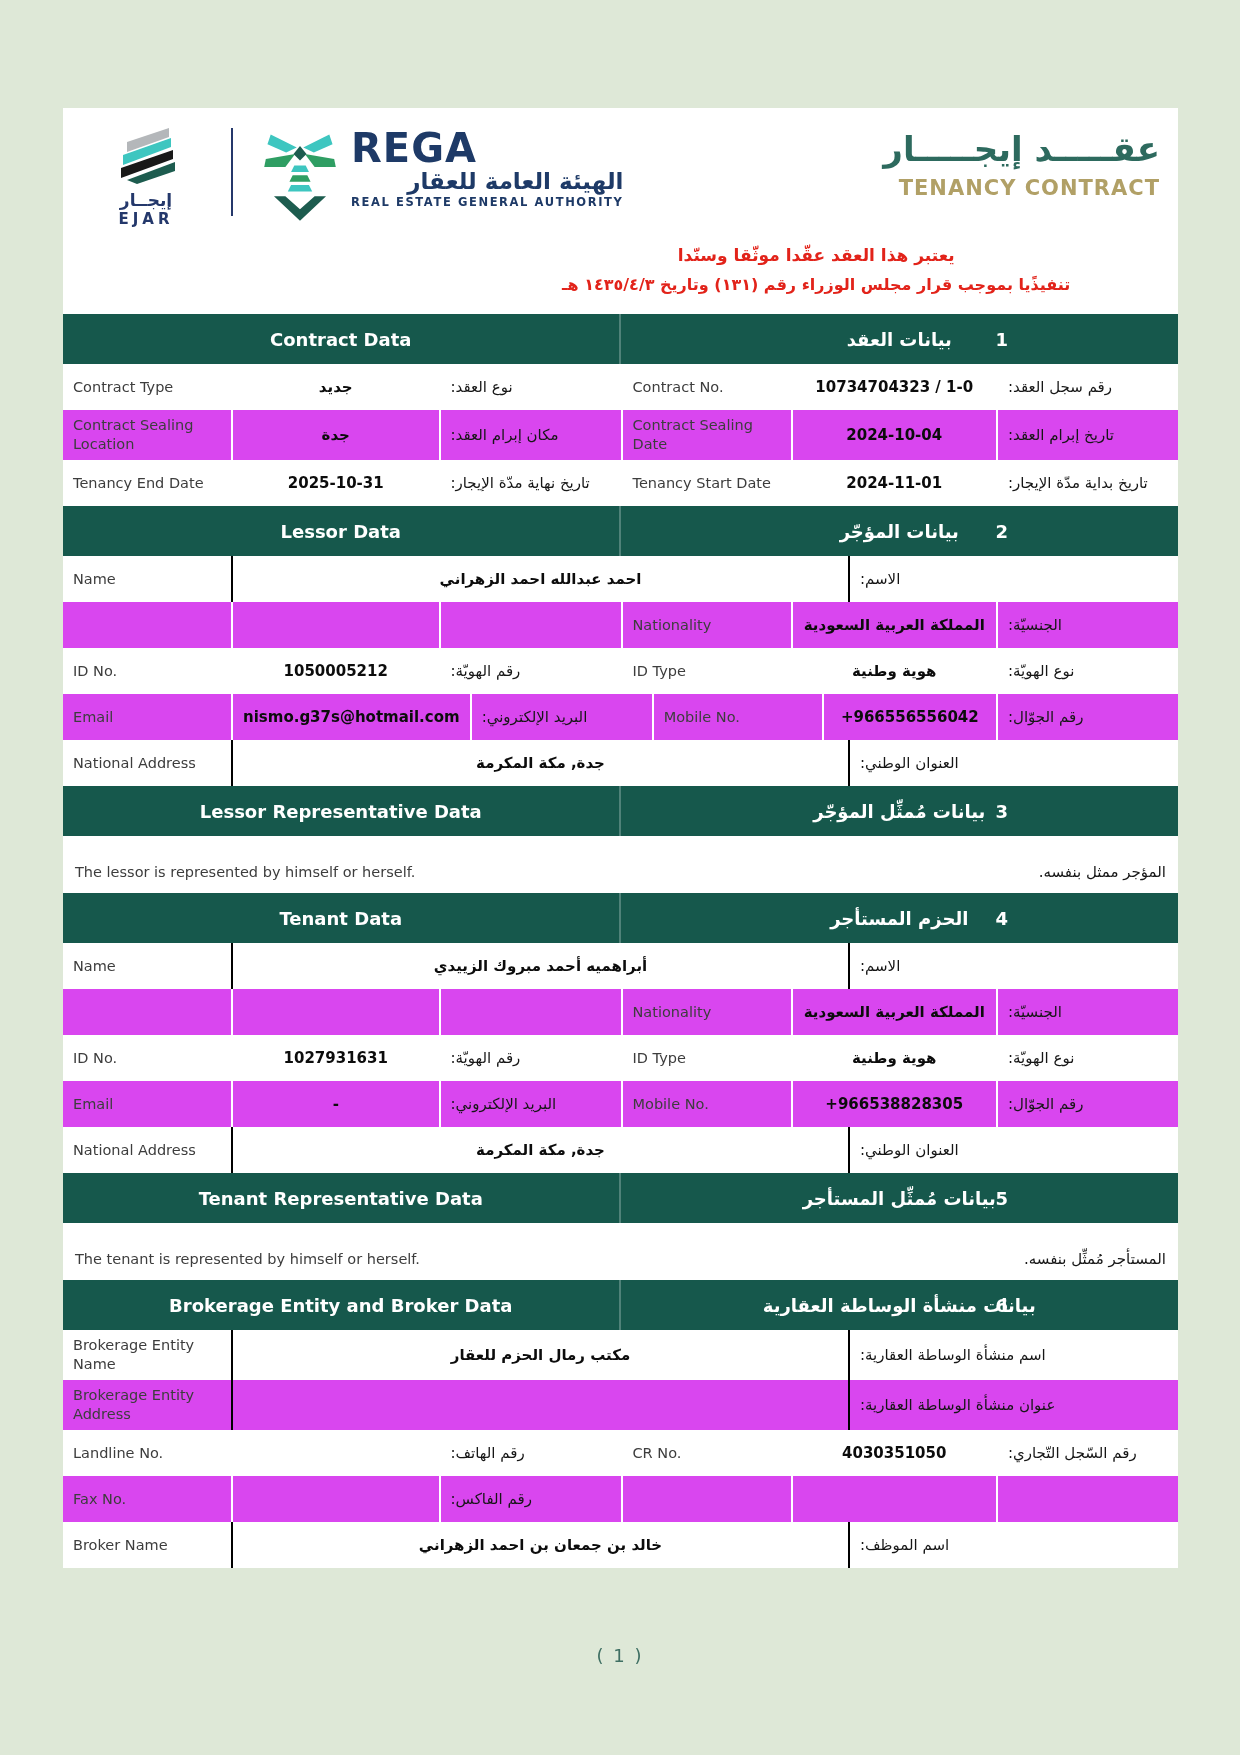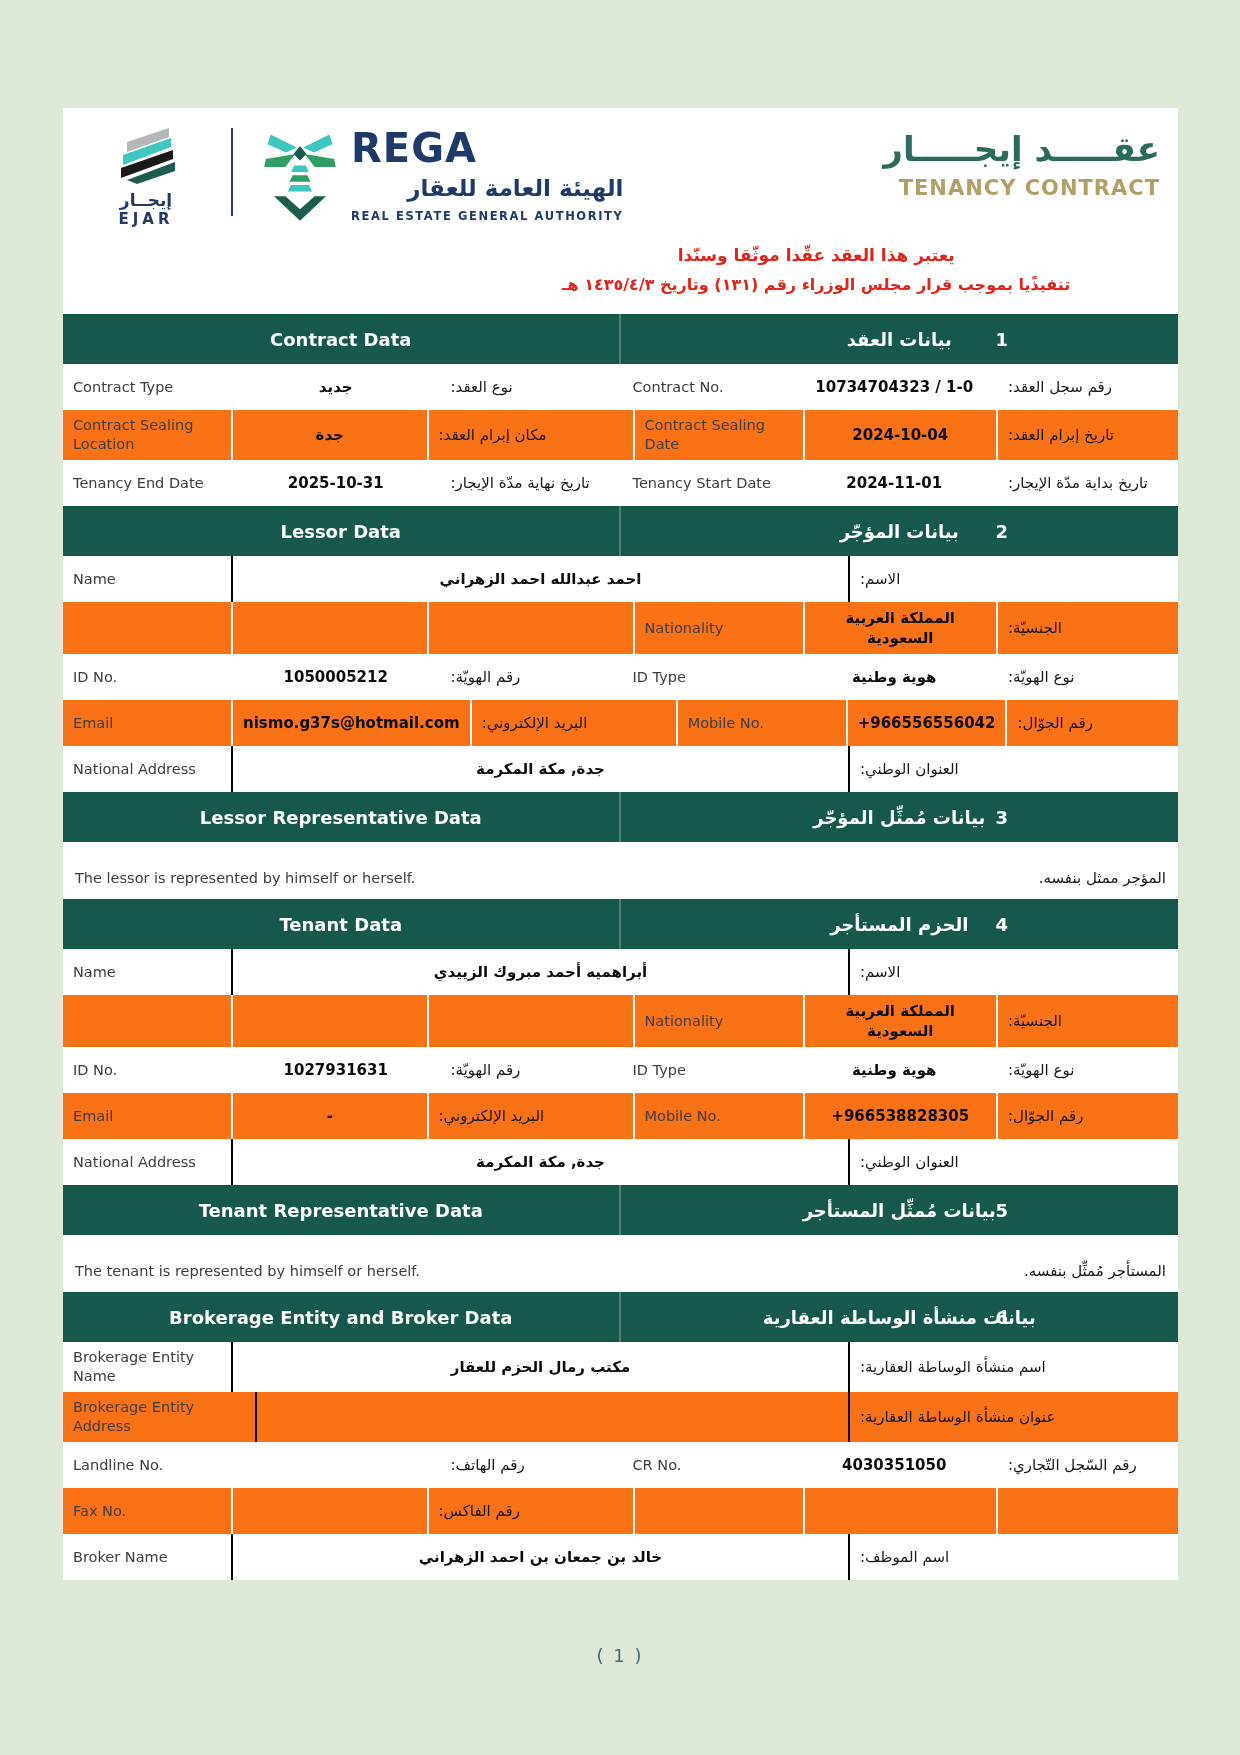--- a/index.html
+++ b/index.html
@@ -17,21 +17,21 @@
   
   .hdr{
     display:flex;align-items:flex-start;
     padding:20px 14px 6px 28px;
   }
   .ejar-block{display:flex;flex-direction:column;align-items:center;width:110px;}
   .ejar-ar{color:#24386b;font-weight:bold;font-size:17px;margin-top:2px;}
   .ejar-en{color:#24386b;font-weight:bold;font-size:15px;letter-spacing:4px;}
   .hdr-divider{width:2px;background:#25386b;height:88px;margin:0 26px 0 30px;}
   .rega-block{display:flex;align-items:flex-start;}
-  .rega-text{display:flex;flex-direction:column;margin-left:10px;gap:7px;}
+  .rega-text{display:flex;flex-direction:column;margin-left:10px;}
   .rega-name{color:#1e3a67;font-weight:bold;font-size:40px;line-height:40px;letter-spacing:1px;}
   .rega-ar{color:#1e3a67;font-weight:bold;font-size:23px;line-height:26px;}
   .rega-sub{color:#1e3a67;font-size:11.5px;letter-spacing:1.6px;font-weight:bold;margin-top:1px;}
   .title-block{margin-left:auto;text-align:right;padding-right:4px;}
   .title-ar{color:#2d6a5e;font-weight:bold;font-size:34px;line-height:42px;}
   .title-en{color:#b1a066;font-weight:bold;font-size:21px;letter-spacing:1px;margin-top:6px;}
   .disclaimer{
     padding:6px 10px 14px 36%;
     text-align:center;color:#e2231a;font-weight:bold;
   }
@@ -41,21 +41,21 @@
   .sec-header{
     background:#16584c;color:#fff;display:grid;
     grid-template-columns:1fr 1fr;min-height:50px;
   }
   .sec-head-left{display:flex;align-items:center;justify-content:center;
     border-right:2px solid rgba(255,255,255,0.25);}
   .sec-head-right{display:flex;align-items:center;position:relative;justify-content:center;}
   .sec-title{font-weight:bold;font-size:18px;}
   .sec-num{position:absolute;right:170px;font-weight:bold;font-size:18px;}
   .row{min-height:46px;background:#fff;}
-  .row.shade{background:#f97316;gap:24px;}
+  .row.shade{background:#d946ef;}
   .row.dbl{display:grid;grid-template-columns:1fr 1fr;}
   .half{display:grid;grid-template-columns:168px 1fr 182px;align-items:center;}
   .half + .half{border-left:2px solid #fff;}
   .cell{padding:6px 10px;min-height:34px;display:flex;align-items:center;box-sizing:border-box;height:100%;}
   .half .cell + .cell{border-left:2px solid #fff;}
   .row.full{display:grid;grid-template-columns:168px 1fr 330px;align-items:center;}
   .row.full .cell + .cell{border-left:2px solid #000000;}
   .row.note{display:flex;justify-content:space-between;align-items:center;padding:0 12px;min-height:42px;margin-top:15px;}
   .label-en{color:#3d3d3d;font-size:14.5px;line-height:19px;}
   .label-ar{color:#161616;font-size:15px;line-height:20px;justify-content:flex-end;text-align:right;width:100%;}

